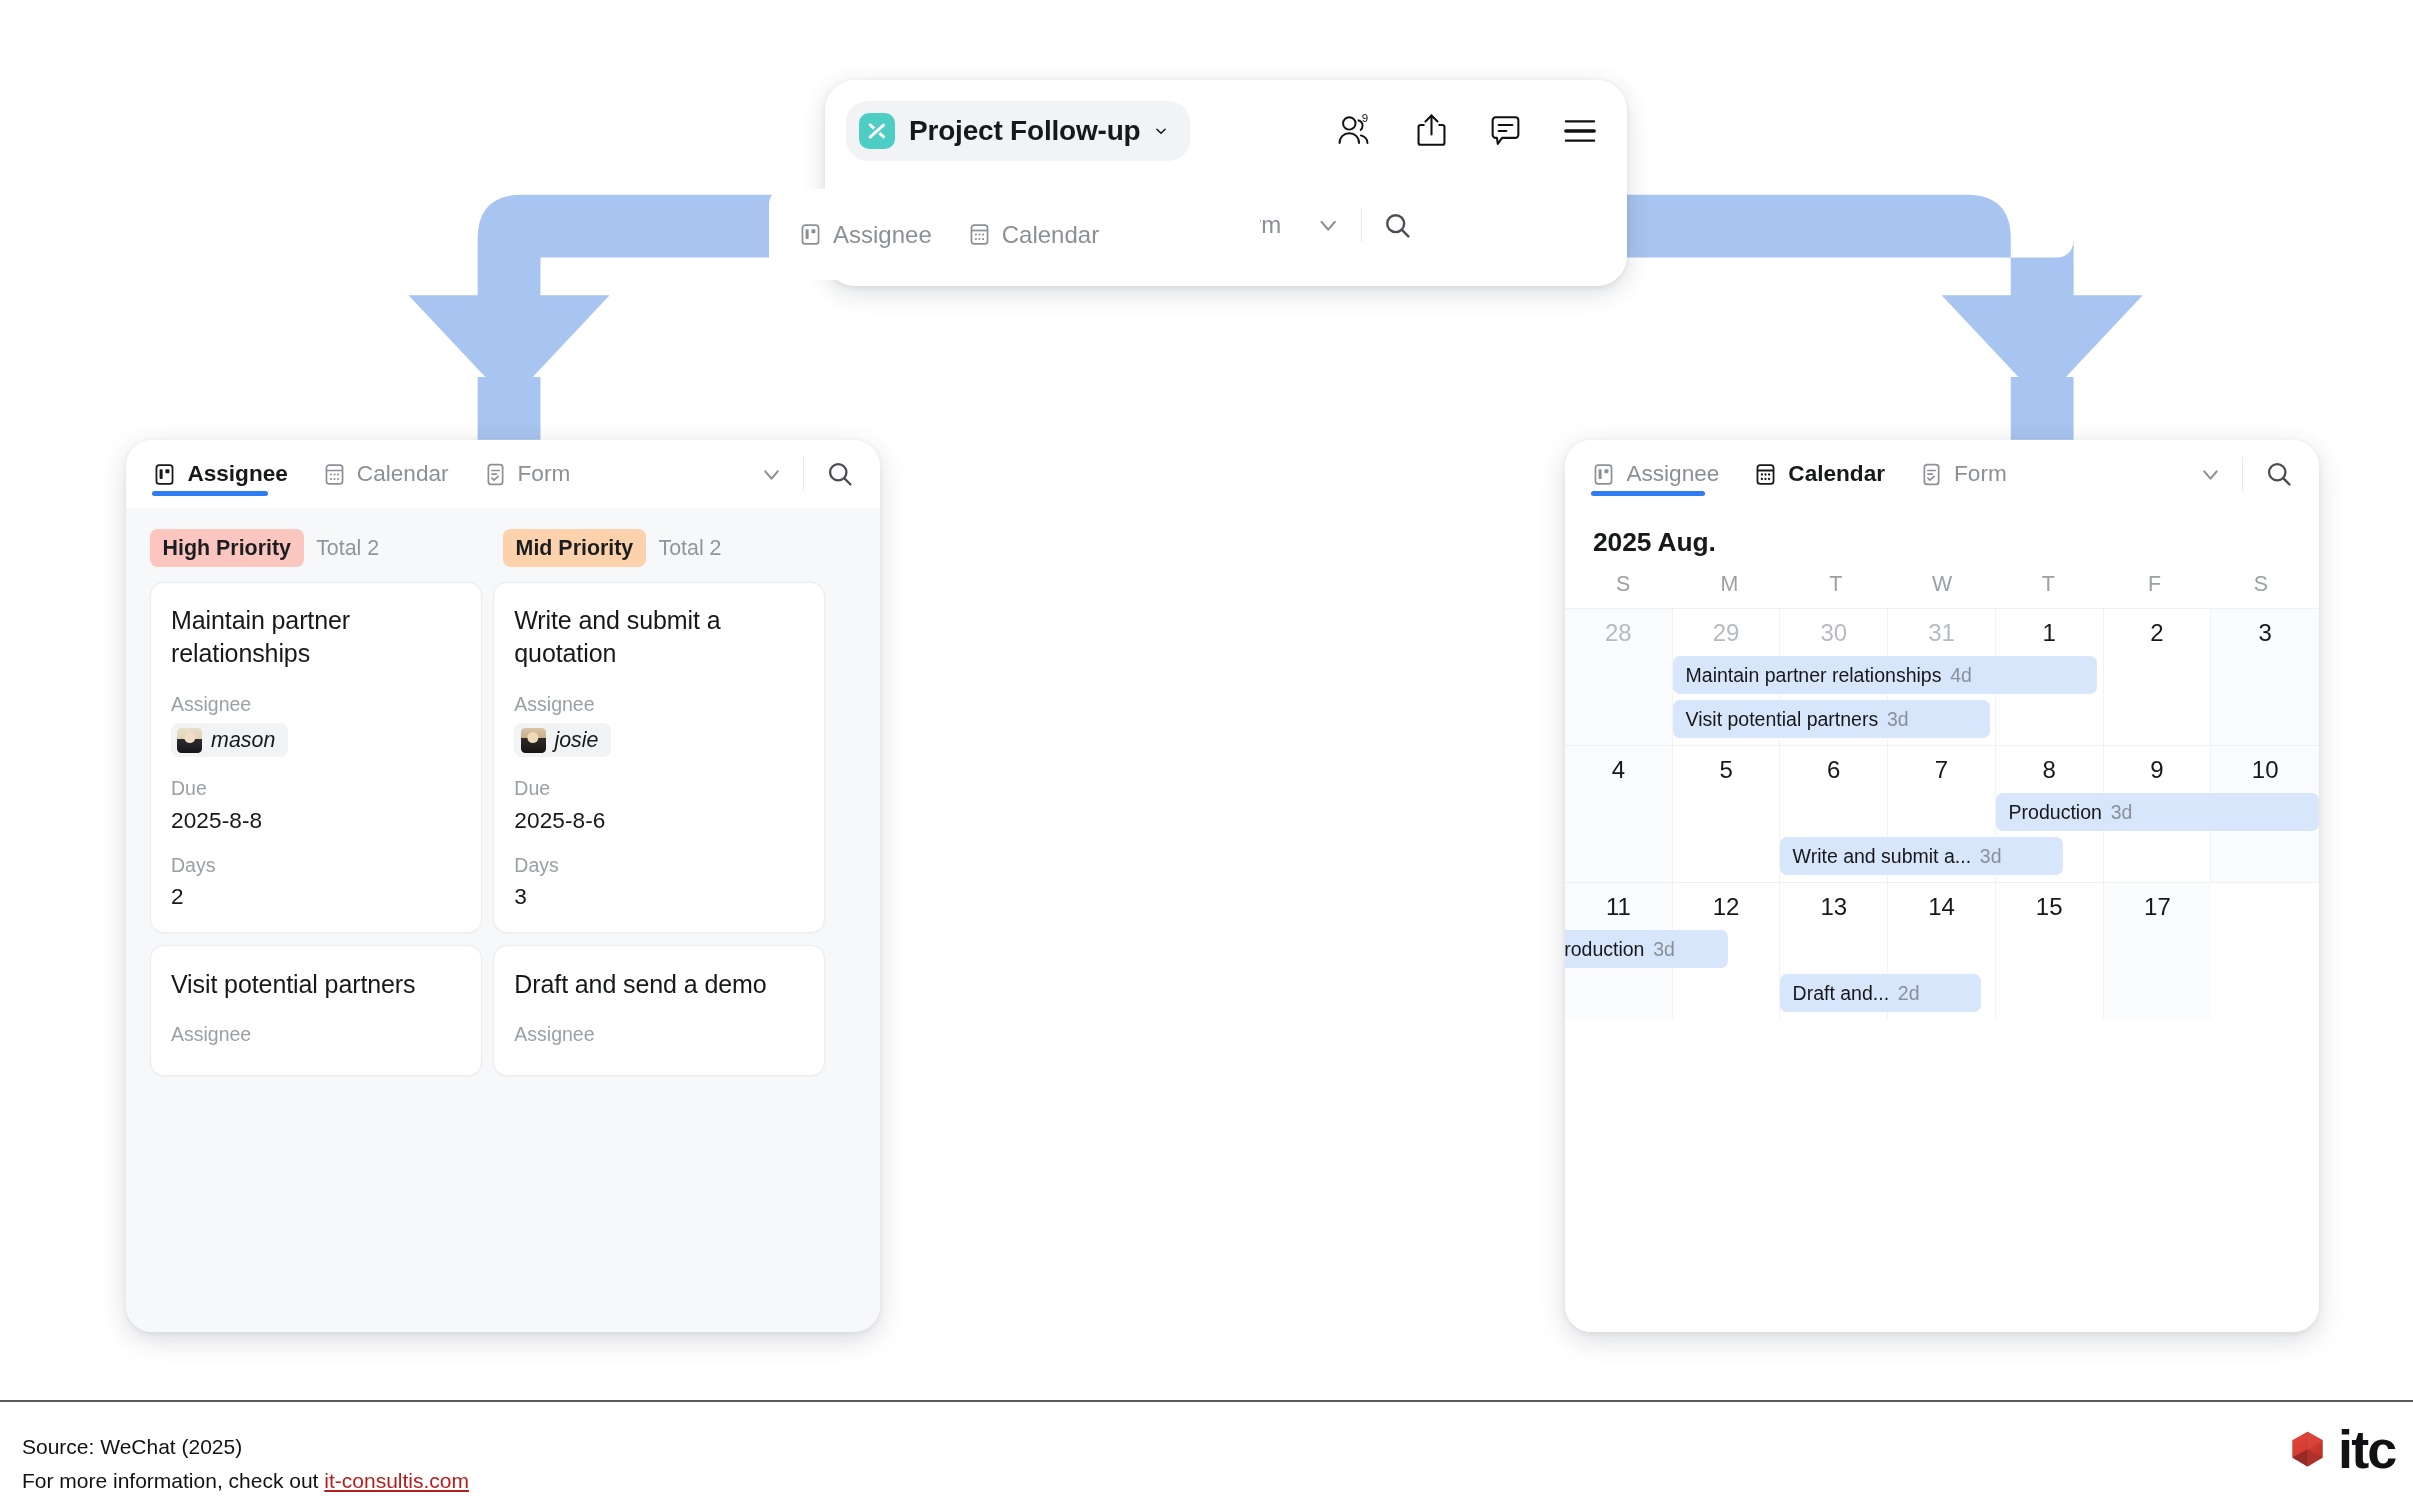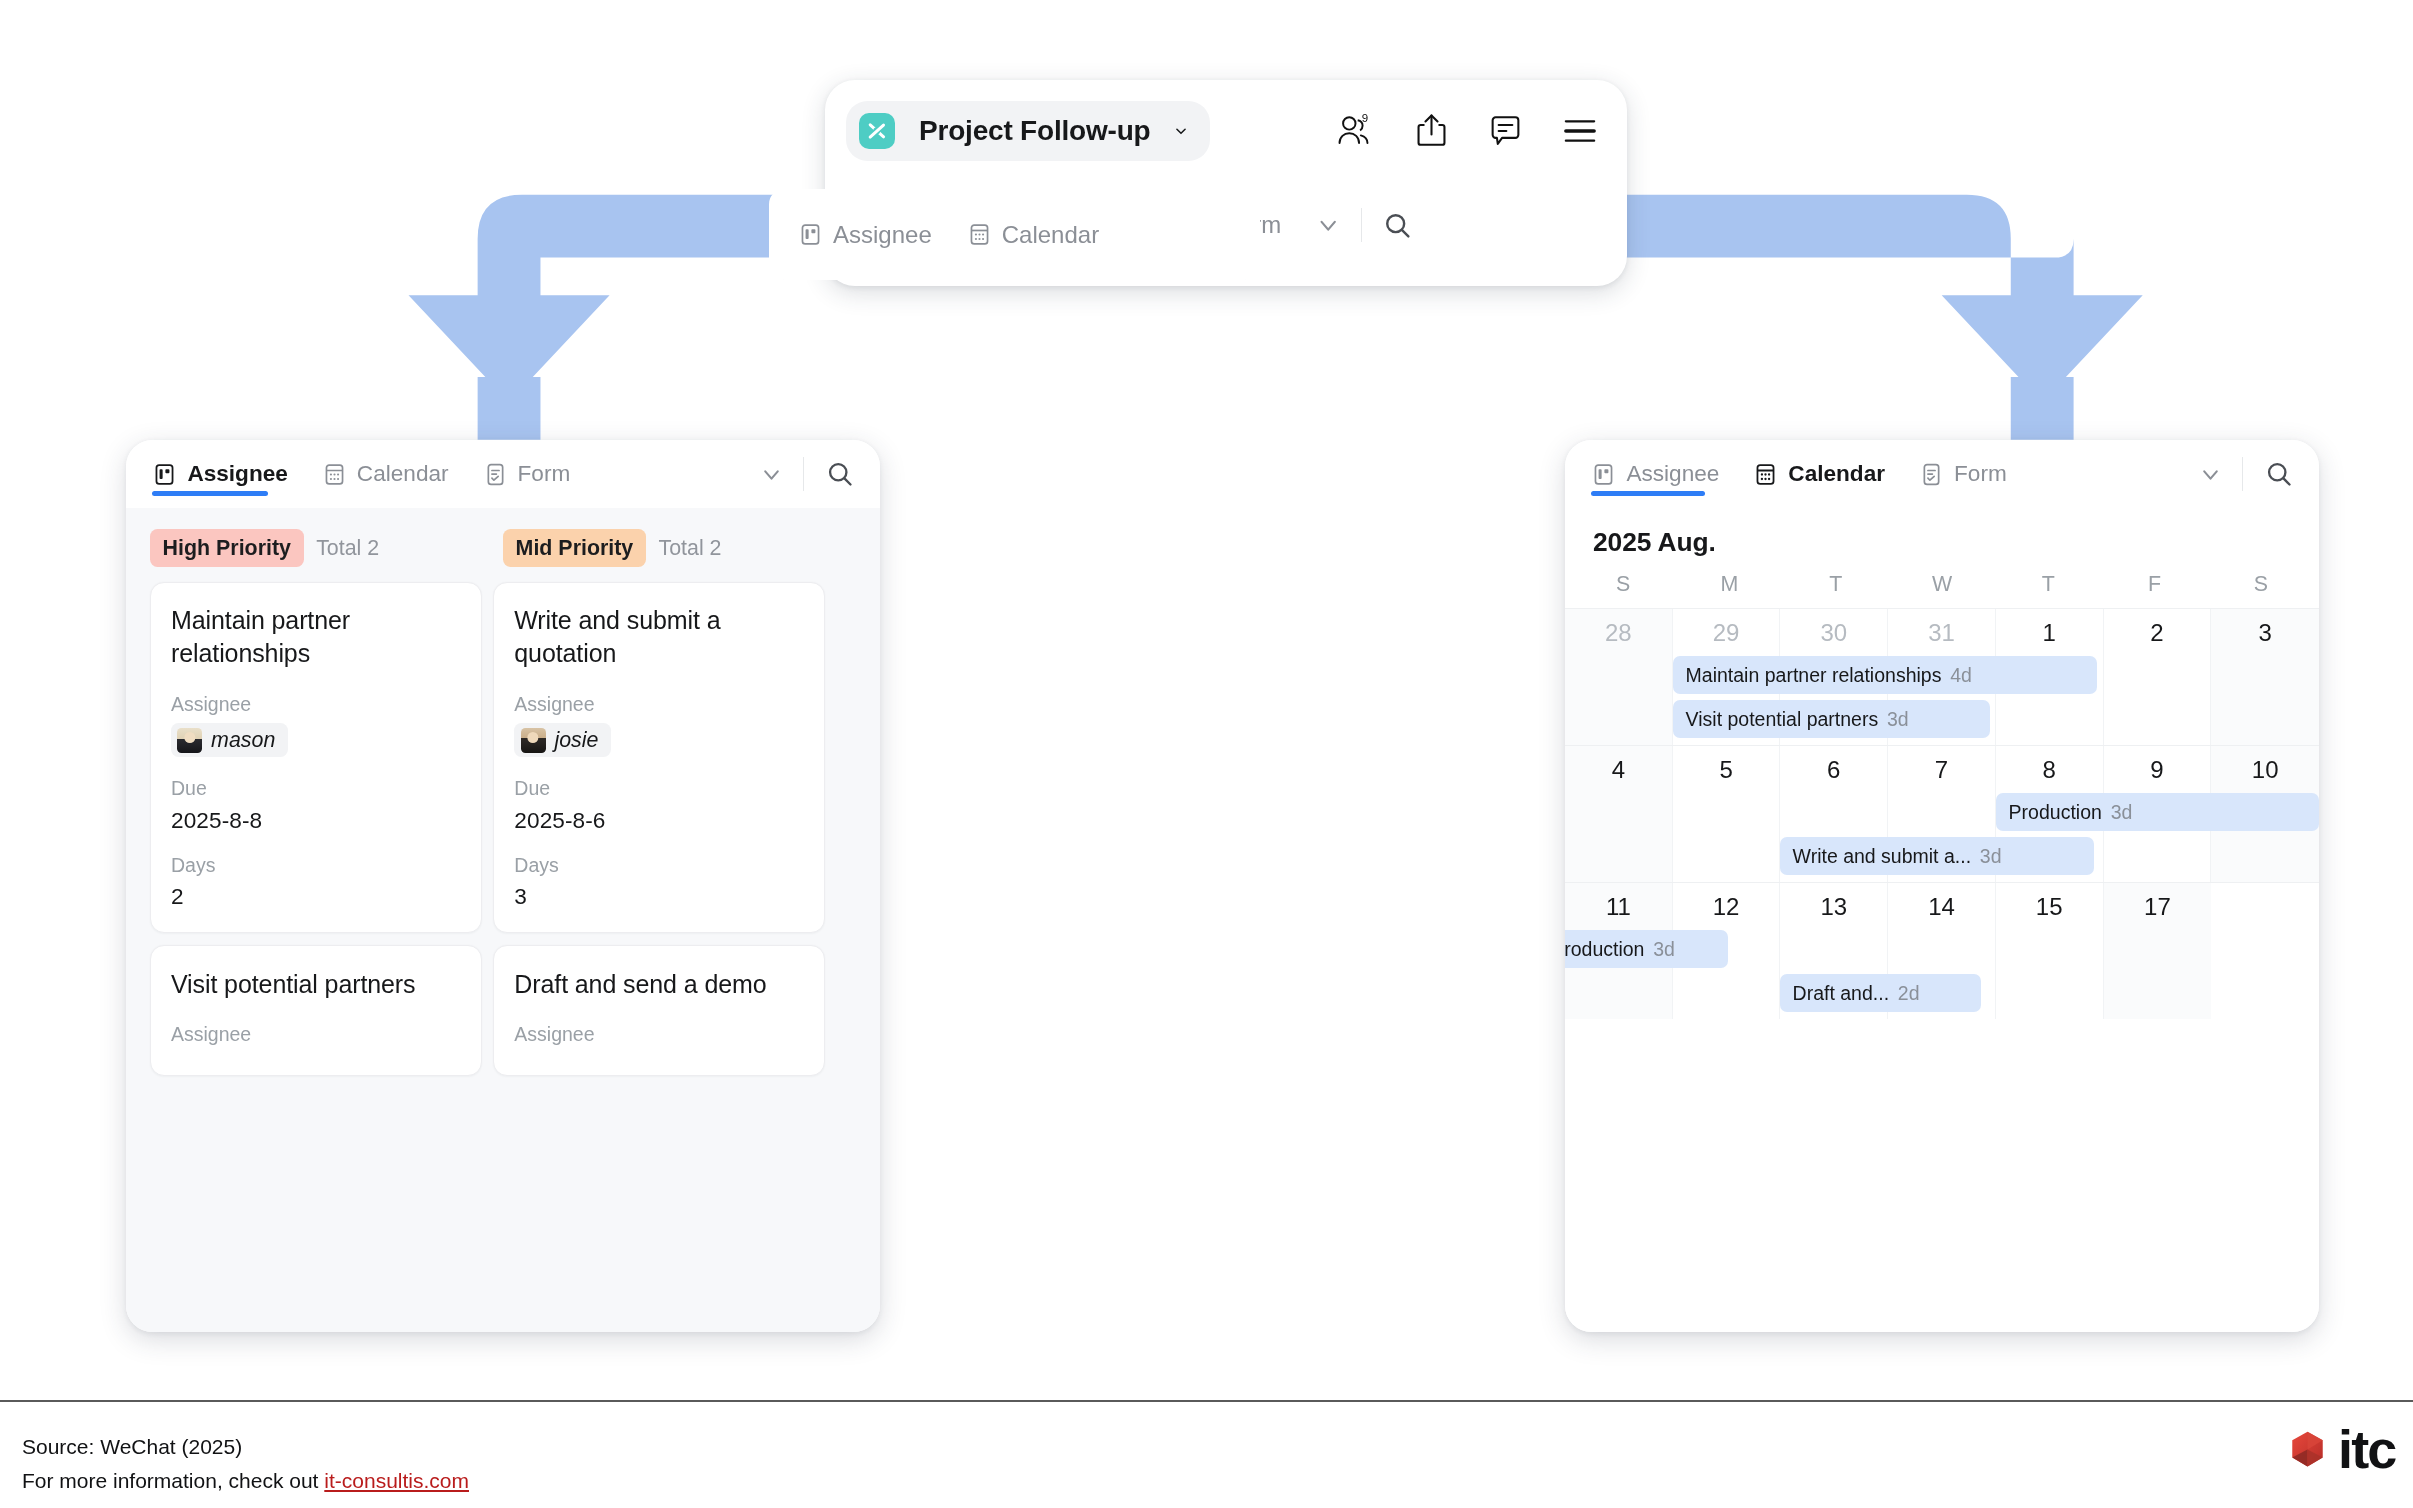--- a/index.html
+++ b/index.html
@@ -23,21 +23,21 @@
     border-radius: 30px;
     box-shadow: 0 6.3px 25px rgba(40,50,70,.16), 0 1.3px 5px rgba(40,50,70,.08);
     z-index: 30;
   }
   .topcard-row1 {
     display: flex; align-items: center;
     height: 101px;
     padding: 0 29px 0 21.4px;
   }
   .proj-chip {
-    display: flex; align-items: center; gap: 24px;
+    display: flex; align-items: center; gap: 14px;
     background: #f2f3f5;
     border-radius: 21.4px;
     padding: 10px 21.4px 10px 12.6px;
     height: 60px;
   }
   .proj-icon {
     width: 36px; height: 36px; border-radius: 10px;
     background: #4ECDC4;
     position: relative; flex: 0 0 auto;
   }
@@ -581,21 +581,21 @@
             </div>
           <div class="cal-cell wknd">
               <div class="cal-daynum">10</div>
             </div>
         </div>
         <div class="cal-events">
           <div class="evt" style="left:431px;width:323px;top:0">
             <span class="evt-name">Production</span>
             <span class="evt-dur">3d</span>
           </div>
-          <div class="evt" style="left:215px;width:314px;top:44px">
+          <div class="evt" style="left:215px;width:283px;top:44px">
             <span class="evt-name">Write and submit a...</span>
             <span class="evt-dur">3d</span>
           </div>
         </div>
       </div>
 
       <div class="cal-week">
         <div class="cal-cells">
           <div class="cal-cell wknd">
               <div class="cal-daynum">11</div>

